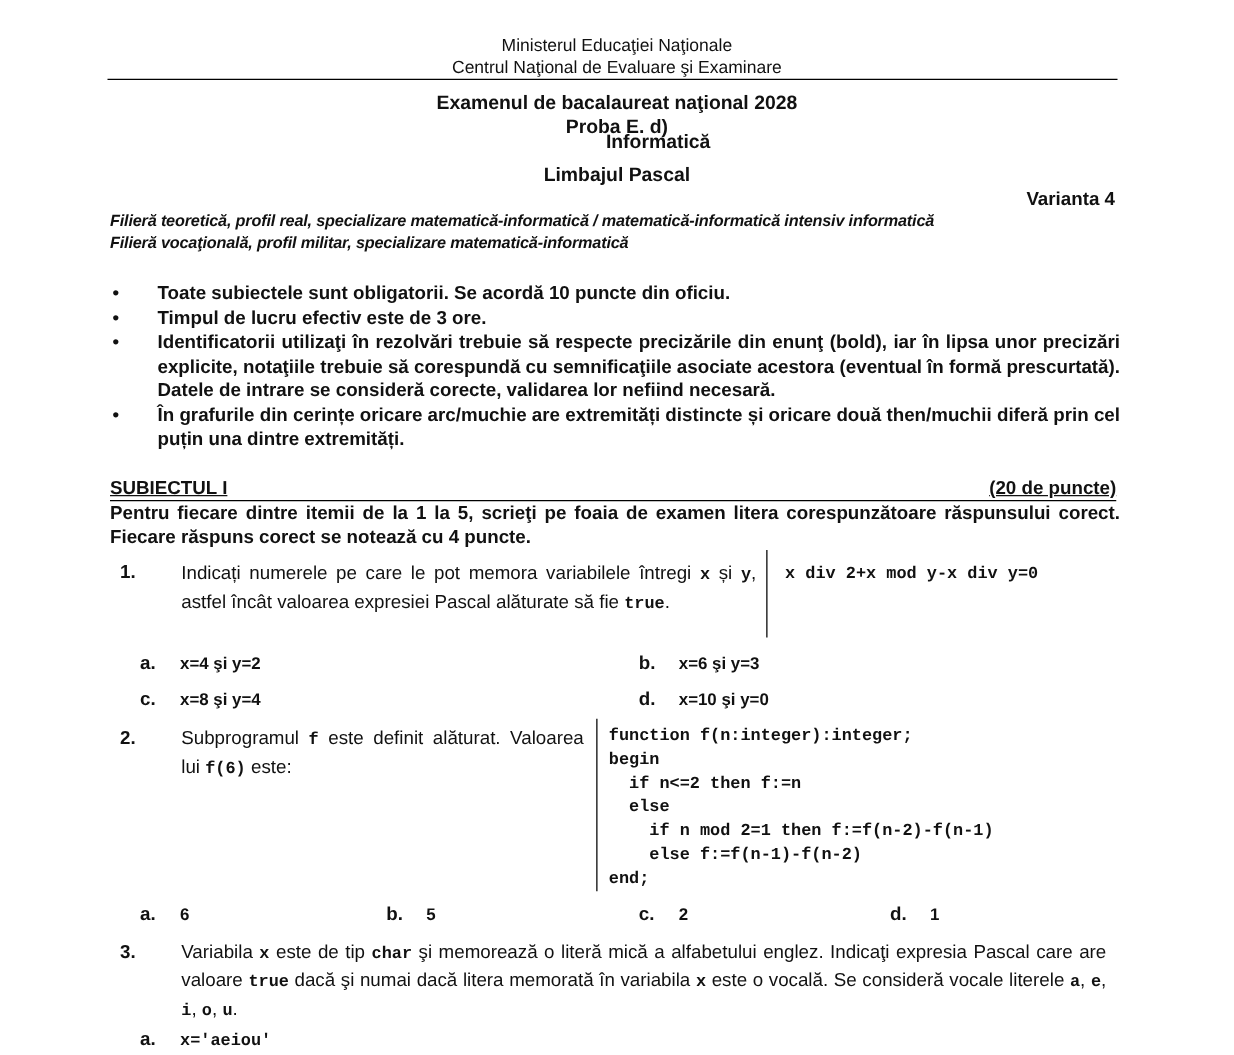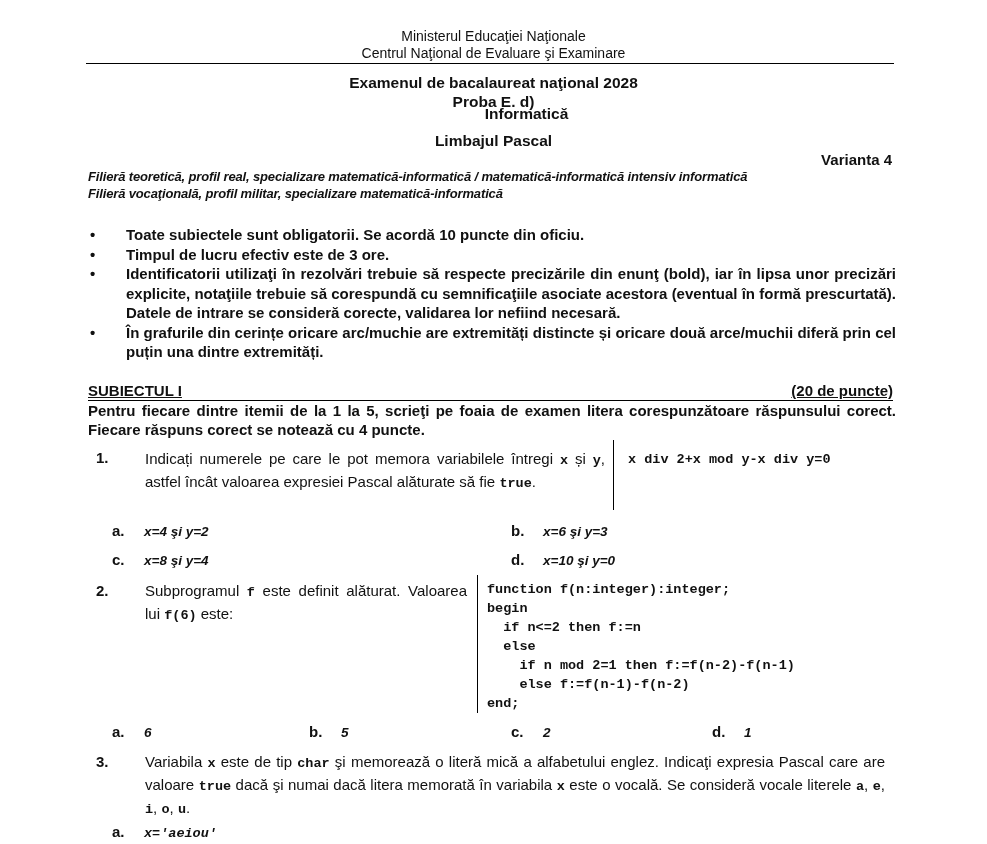--- a/index.html
+++ b/index.html
@@ -39,21 +39,21 @@
   .mono { font-family: "Liberation Mono", monospace; font-weight: bold; font-size: 13.5px; }
   .code-col {
     border-left: 1.5px solid #000;
   }
   .code {
     font-family: "Liberation Mono", monospace; font-weight: bold; font-size: 13.5px; line-height: 19px;
     white-space: pre; margin: 0;
   }
   .opt { display: flex; align-items: baseline; font-size: 14px; }
   .opt-letter { font-weight: bold; width: 32px; font-size: 15px; }
-  .opt-val { font-weight: bold; font-size: 13.5px; font-style: italic; }
+  .opt-val { font-weight: bold; font-size: 13.5px; }
 </style>
 </head>
 <body>
 
 <div class="abs ministry" style="top:28px;">Ministerul Educaţiei Naţionale</div>
 <div class="abs ministry" style="top:45px;text-align:center;">Centrul Naţional de Evaluare şi Examinare</div>
 <div class="abs header-rule"></div>
 
 <div class="abs title" style="top:73px;">Examenul de bacalaureat naţional 2028</div>
 <div class="abs title" style="top:92px;">Proba E. d)</div>
@@ -73,21 +73,21 @@
   <div class="bullet-row">
     <span class="bullet-dot">•</span>
     <span class="bullet-text">Timpul de lucru efectiv este de 3 ore.</span>
   </div>
   <div class="bullet-row">
     <span class="bullet-dot">•</span>
     <span class="bullet-text">Identificatorii utilizaţi în rezolvări trebuie să respecte precizările din enunţ (bold), iar în lipsa unor precizări explicite, notaţiile trebuie să corespundă cu semnificaţiile asociate acestora (eventual în formă prescurtată). Datele de intrare se consideră corecte, validarea lor nefiind necesară.</span>
   </div>
   <div class="bullet-row">
     <span class="bullet-dot">•</span>
-    <span class="bullet-text">În grafurile din cerințe oricare arc/muchie are extremități distincte și oricare două arce/muchii diferă prin cel puțin una dintre extremități.</span>
+    <span class="bullet-text">În grafurile din cerințe oricare arc/muchie are extremități distincte și oricare două then/muchii diferă prin cel puțin una dintre extremități.</span>
   </div>
 </div>
 
 <div class="abs subject-head">
   <span>SUBIECTUL I</span>
   <span>(20 de puncte)</span>
 </div>
 <div class="abs instructions">Pentru fiecare dintre itemii de la 1 la 5, scrieţi pe foaia de examen litera corespunzătoare răspunsului corect. Fiecare răspuns corect se notează cu 4 puncte.</div>
 
 <div class="abs qnum" style="top:449px;">1.</div>

